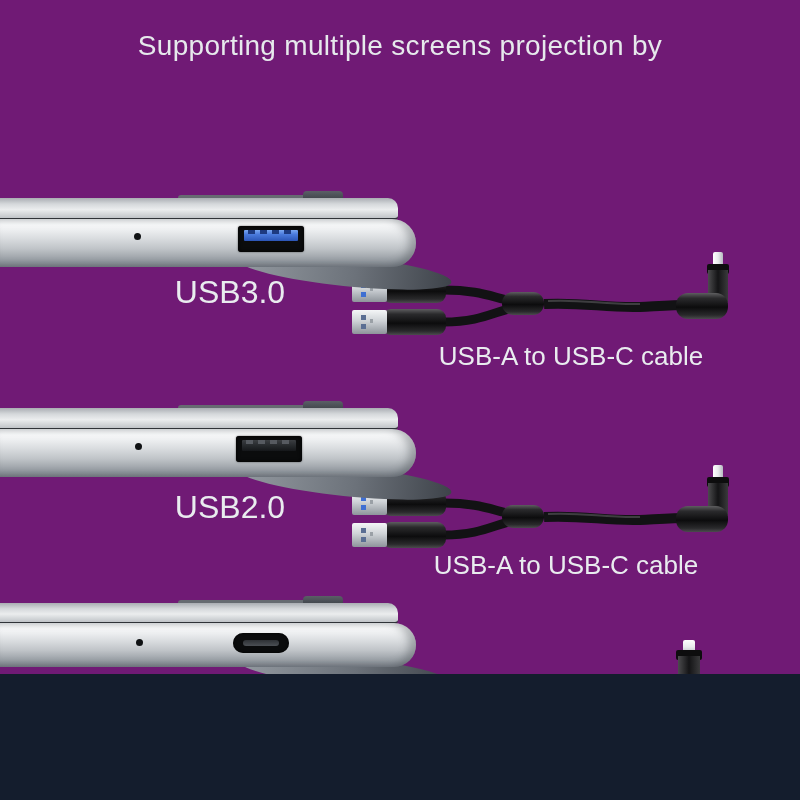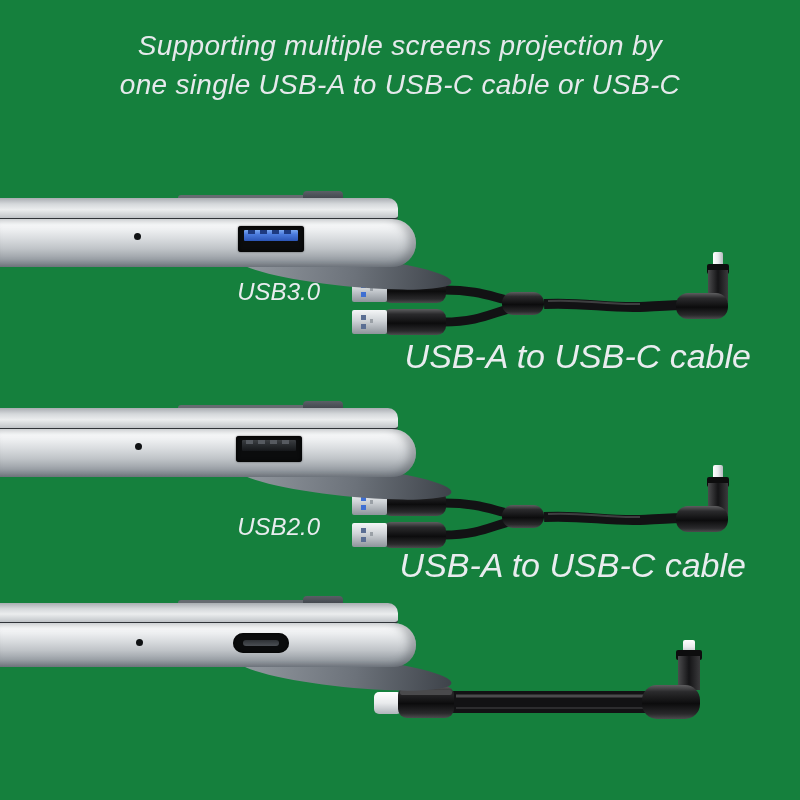--- a/index.html
+++ b/index.html
@@ -1,20 +1,19 @@
 <!DOCTYPE html>
 <html><head>
 <meta charset="utf-8">
 <style>
   html,body{margin:0;padding:0;background:#141d2d;}
   .stage{
-    position:relative;width:800px;height:800px;overflow:hidden;
-    background:#15803d;
+    position:relative;width:800px;height:674px;overflow:hidden;
+    background:#701a75;
     font-family:"Liberation Sans",sans-serif;
-    font-style:italic;
   }
   .title{
     position:absolute;top:26px;left:0;width:100%;
     text-align:center;color:#e6e9ec;font-size:28px;line-height:39px;
     font-weight:400;letter-spacing:.3px;
   }
   
   .laptop{position:absolute;left:0;width:460px;height:110px;}
   .hinge-line{position:absolute;top:-3px;left:178px;width:128px;height:6px;
     background:#666b71;border-radius:3px 0 0 2px;z-index:0;}
@@ -41,34 +40,33 @@
   .tab-usb3::before{content:"";position:absolute;left:4px;right:4px;top:0;height:4px;
     background:repeating-linear-gradient(90deg,#1d3a80 0 7px,rgba(0,0,0,0) 7px 12px);}
   .tab-usb2{background:linear-gradient(180deg,#3b3e42 0%,#232629 60%,#15171a 100%);}
   .tab-usb2::before{content:"";position:absolute;left:4px;right:4px;top:0;height:4px;
     background:repeating-linear-gradient(90deg,#565a60 0 7px,rgba(0,0,0,0) 7px 12px);}
   .port-typec{width:56px;height:20px;background:#0a0b0c;border-radius:10px;
     box-shadow:inset 0 0 3px #000;}
   .typec-slot{position:absolute;left:10px;right:10px;top:7px;height:6px;border-radius:3px;
     background:linear-gradient(180deg,#2e3135,#4b4f54);}
   
-  .port-label{position:absolute;width:180px;text-align:right;
-    color:#e9ecef;font-size:24px;line-height:30px;}
-  .cable-label{position:absolute;width:360px;text-align:right;
-    color:#e9ecef;font-size:34px;line-height:30px;}
+  .port-label{position:absolute;width:180px;text-align:center;
+    color:#e9ecef;font-size:32px;line-height:30px;}
+  .cable-label{position:absolute;width:360px;text-align:center;
+    color:#e9ecef;font-size:26px;line-height:30px;}
   svg.cable{position:absolute;overflow:visible;}
 </style>
 </head>
 <body>
 
 <div class="stage">
 
   <div class="title">
     <div>Supporting multiple screens projection by</div>
-    <div>one single USB-A to USB-C cable or USB-C</div>
   </div>
 
   <div class="laptop" style="top:198px;">
     <div class="hinge-line"></div>
     <div class="hinge-bump"></div>
     <div class="underside" style="top:58px;"></div>
     <div class="lid"></div>
     <div class="lbody"></div>
     <div class="mic-dot" style="left:134px;top:35px;"></div>
     <div class="port port-usba" style="left:238px;top:28px;">
@@ -136,21 +134,21 @@
     <div class="hinge-line"></div>
     <div class="hinge-bump"></div>
     <div class="underside" style="top:58px;"></div>
     <div class="lid"></div>
     <div class="lbody"></div>
     <div class="mic-dot" style="left:135px;top:35px;"></div>
     <div class="port port-usba" style="left:236px;top:28px;">
       <div class="tab tab-usb2"></div>
     </div>
   </div>
-  <div class="port-label" style="left:140px;top:512px;">USB2.0</div>
+  <div class="port-label" style="left:140px;top:492px;">USB2.0</div>
 
   <svg class="cable" style="left:352px;top:463px;" width="376" height="88" viewBox="0 0 376 88">
     <defs>
       <linearGradient id="m2" x1="0" y1="0" x2="0" y2="1">
         <stop offset="0" stop-color="#f4f6f7"></stop>
           <stop offset="0.45" stop-color="#cfd3d7"></stop>
           <stop offset="1" stop-color="#8e949b"></stop>
       </linearGradient>
       <linearGradient id="b2" x1="0" y1="0" x2="0" y2="1">
         <stop offset="0" stop-color="#5e5e60"></stop>

